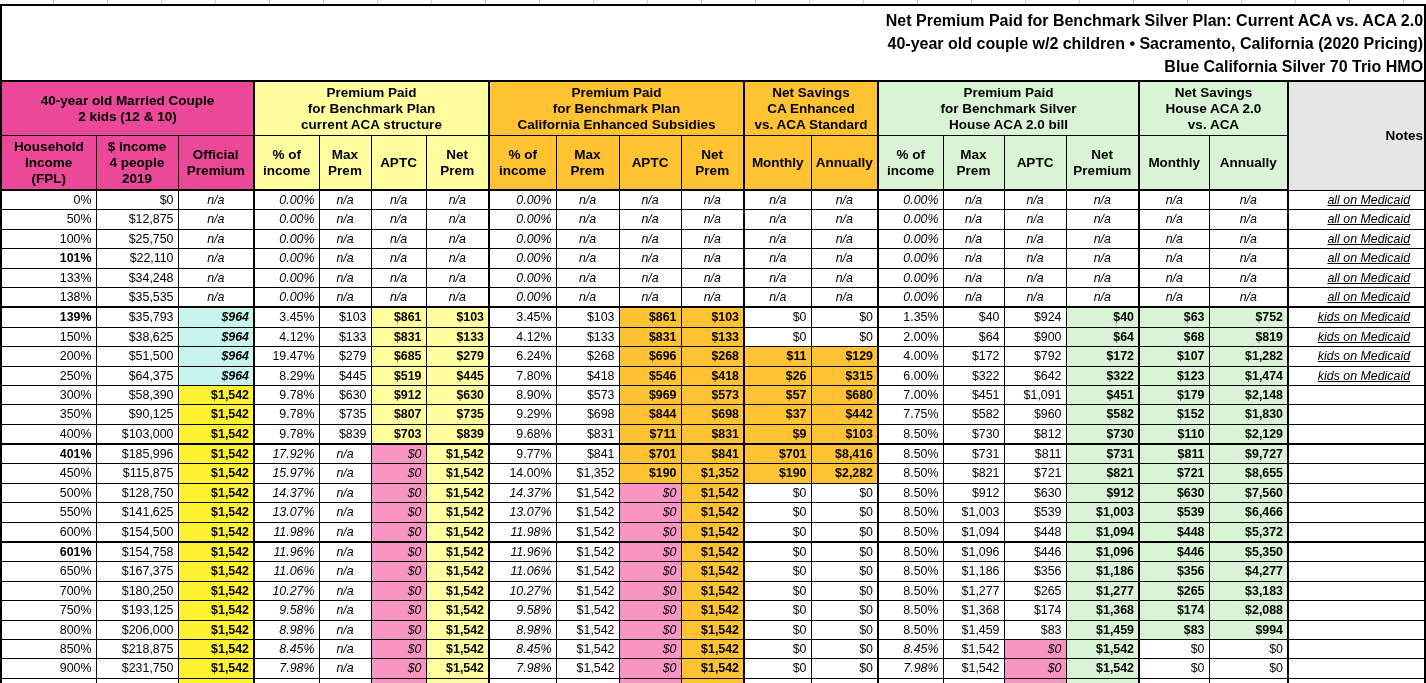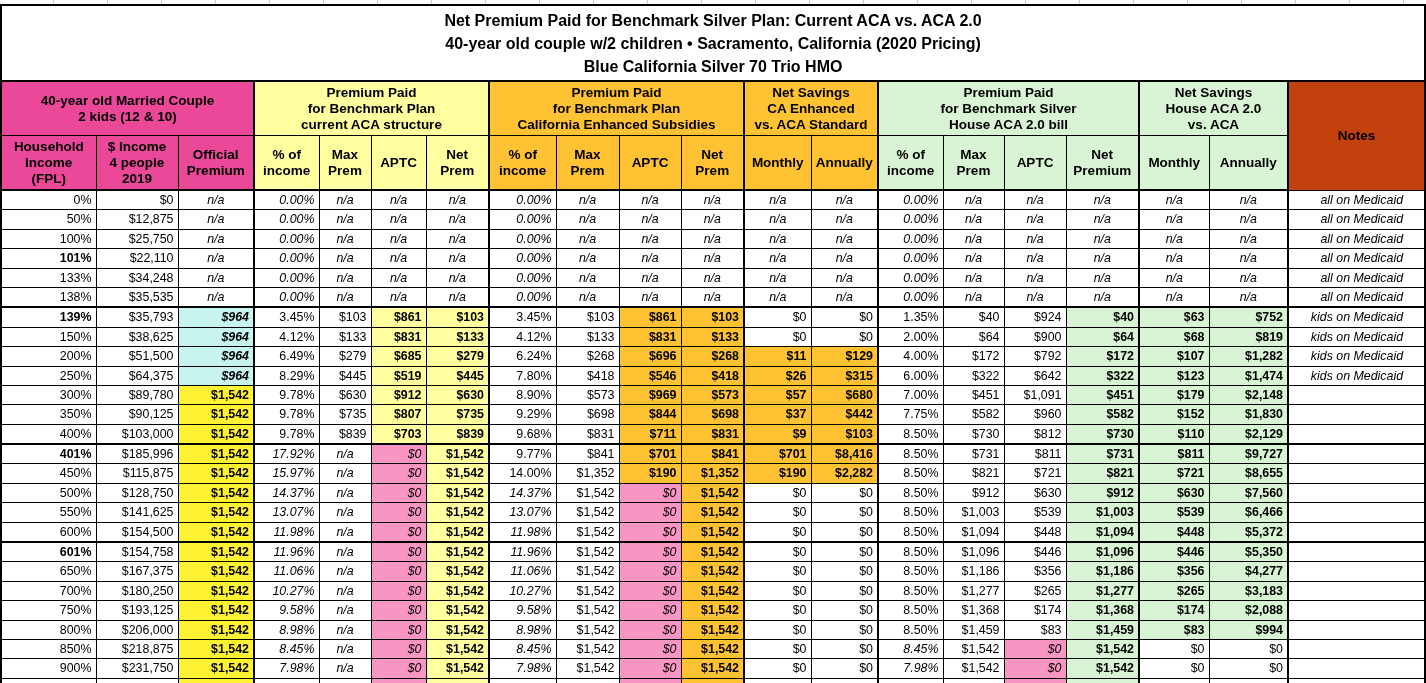--- a/index.html
+++ b/index.html
@@ -17,57 +17,57 @@
   table {
     border-collapse: collapse;
     table-layout: fixed;
     width: 1424px;
     border: 2px solid #000;
   }
   td, th { border: 1px solid #000; overflow: hidden; }
   .titleCell {
     border-bottom: 2px solid #000;
     height: 72px;
-    text-align: center;
+    text-align: right;
     vertical-align: middle;
     background: #fff;
     margin-left: 9px;
   }
   .titleCell div { font-weight: 700; font-size: 16px; line-height: 23px; }
   th {
     font-weight: 700;
     font-size: 13.5px;
     line-height: 16px;
     text-align: center;
     vertical-align: middle;
     white-space: pre-line;
     padding: 1px;
   }
   tr.grpRow th { height: 51px; }
   tr.colRow th { height: 51px; border-bottom: 2px solid #000; }
   .hY  { background: #ec4899; }
   .hPY { background: #ffffa0; }
   .hO  { background: #ffc233; }
   .hG  { background: #d9f4d4; }
-  .hW  { background: #c2410c; }
+  .hW  { background: #e5e5e5; text-align: right; }
   .bR  { border-right-width: 2px !important; }
   tbody td {
     height: 18.4px;
     font-size: 12.4px;
     line-height: 1;
     text-align: right;
     padding: 0 4px 0 0;
     vertical-align: middle;
     white-space: nowrap;
   }
   tbody tr.gs td { border-top-width: 2px; }
   .b { font-weight: 700; }
   .i { font-style: italic; }
   .ctr { text-align: center; padding: 0; }
-  .note { padding-right: 21px; }
+  .note { padding-right: 14px; text-decoration: underline; }
   .bg-c  { background: #c8f4f0; font-style: italic; }
   .bg-y  { background: #fff233; }
   .bg-py { background: #ffffa0; }
   .bg-o  { background: #ffc233; }
   .bg-p  { background: #f995c2; }
   .bg-g  { background: #d9f4d4; }
 </style>
 </head>
 <body>
 
@@ -334,21 +334,21 @@
         <td>$900</td>
         <td class="bg-g b bR">$64</td>
         <td class="bg-g b">$68</td>
         <td class="bg-g b bR">$819</td>
         <td class="i note">kids on Medicaid</td>
       </tr>
       <tr>
         <td>200%</td>
         <td>$51,500</td>
         <td class="bg-c b bR">$964</td>
-        <td>6.49%</td>
+        <td>19.47%</td>
         <td>$279</td>
         <td class="bg-py b">$685</td>
         <td class="bg-py b bR">$279</td>
         <td>6.24%</td>
         <td>$268</td>
         <td class="bg-o b">$696</td>
         <td class="bg-o b bR">$268</td>
         <td class="bg-o b">$11</td>
         <td class="bg-o b bR">$129</td>
         <td>4.00%</td>
@@ -376,21 +376,21 @@
         <td>6.00%</td>
         <td>$322</td>
         <td>$642</td>
         <td class="bg-g b bR">$322</td>
         <td class="bg-g b">$123</td>
         <td class="bg-g b bR">$1,474</td>
         <td class="i note">kids on Medicaid</td>
       </tr>
       <tr>
         <td>300%</td>
-        <td>$89,780</td>
+        <td>$58,390</td>
         <td class="bg-y b bR">$1,542</td>
         <td>9.78%</td>
         <td>$630</td>
         <td class="bg-py b">$912</td>
         <td class="bg-py b bR">$630</td>
         <td>8.90%</td>
         <td>$573</td>
         <td class="bg-o b">$969</td>
         <td class="bg-o b bR">$573</td>
         <td class="bg-o b">$57</td>

